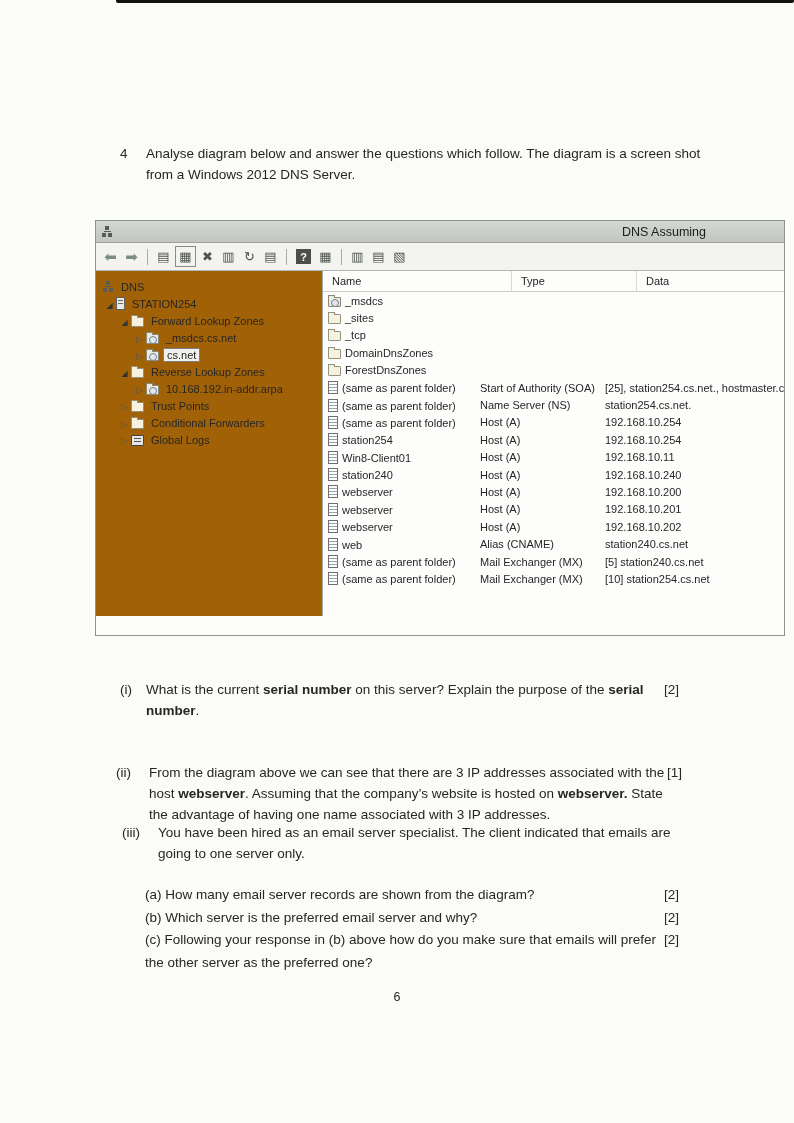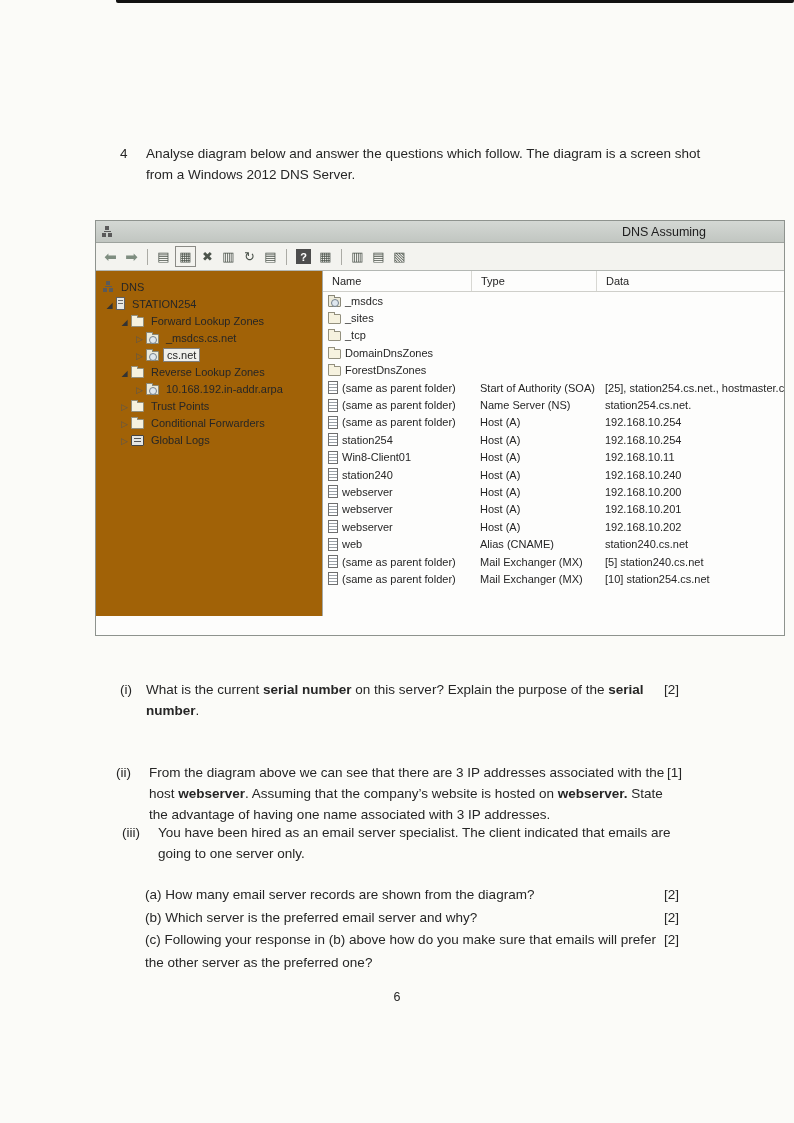--- a/index.html
+++ b/index.html
@@ -54,25 +54,25 @@
   .ticon[data-icon="zone-icon"]::before{content:"";position:absolute;top:-3px;left:-1px;width:5px;height:2px;background:#eceada;border:1px solid #8a8878;border-bottom:none;}
   .ticon[data-icon="zone-icon"]::after{content:"";position:absolute;left:2px;top:1px;width:6px;height:6px;border-radius:50%;border:1px solid #76828d;background:#dfe7ee;}
   .ticon[data-icon="log-folder-icon"]{width:13px;height:11px;background:#e4e6e4;border:1px solid #444;border-radius:1px;margin-top:2px;}
   .ticon[data-icon="log-folder-icon"]::before{content:"";position:absolute;left:2px;right:2px;top:2px;height:1px;background:#555;box-shadow:0 3px 0 #555;}
   .ticon[data-icon="record-icon"]{width:10px;height:13px;background:repeating-linear-gradient(#ffffff 0 2px,#9aa0a6 2px 3px);border:1px solid #6e6e6e;}
 
   .list-pane{flex:1;display:flex;flex-direction:column;overflow:hidden;}
   .list-header{display:flex;height:20px;align-items:center;border-bottom:1px solid #cfcfca;color:#1f1f1f;}
   .hcol{box-sizing:border-box;padding-left:9px;height:100%;display:flex;align-items:center;}
   .hcol.c1{width:148px;flex:0 0 148px;}
-  .hcol.c2{width:125px;flex:0 0 125px;border-left:1px solid #d8d8d3;}
+  .hcol.c2{width:125px;flex:0 0 125px;border-left:1px solid #d8d8d3;margin-left:40px;}
   .hcol.c3{flex:1;border-left:1px solid #d8d8d3;}
   .list-row{display:flex;align-items:center;height:17.4px;white-space:nowrap;}
   .cell{box-sizing:border-box;overflow:hidden;}
-  .cell.c1{width:148px;flex:0 0 148px;display:flex;align-items:center;padding-left:5px;}
+  .cell.c1{width:148px;flex:0 0 148px;display:flex;align-items:flex-end;padding-left:5px;}
   .cell.c2{width:125px;flex:0 0 125px;padding-left:9px;}
   .cell.c3{flex:1;padding-left:9px;}
 
   
   .question{position:absolute;display:flex;font-size:13.5px;line-height:21px;}
   .q-label{flex:0 0 26px;width:26px;}
   .q-body{flex:1;}
   .q-body .mark{float:right;}
   [data-bold="true"]{font-weight:bold;}
   #q1{left:120px;top:679px;width:559px;}

